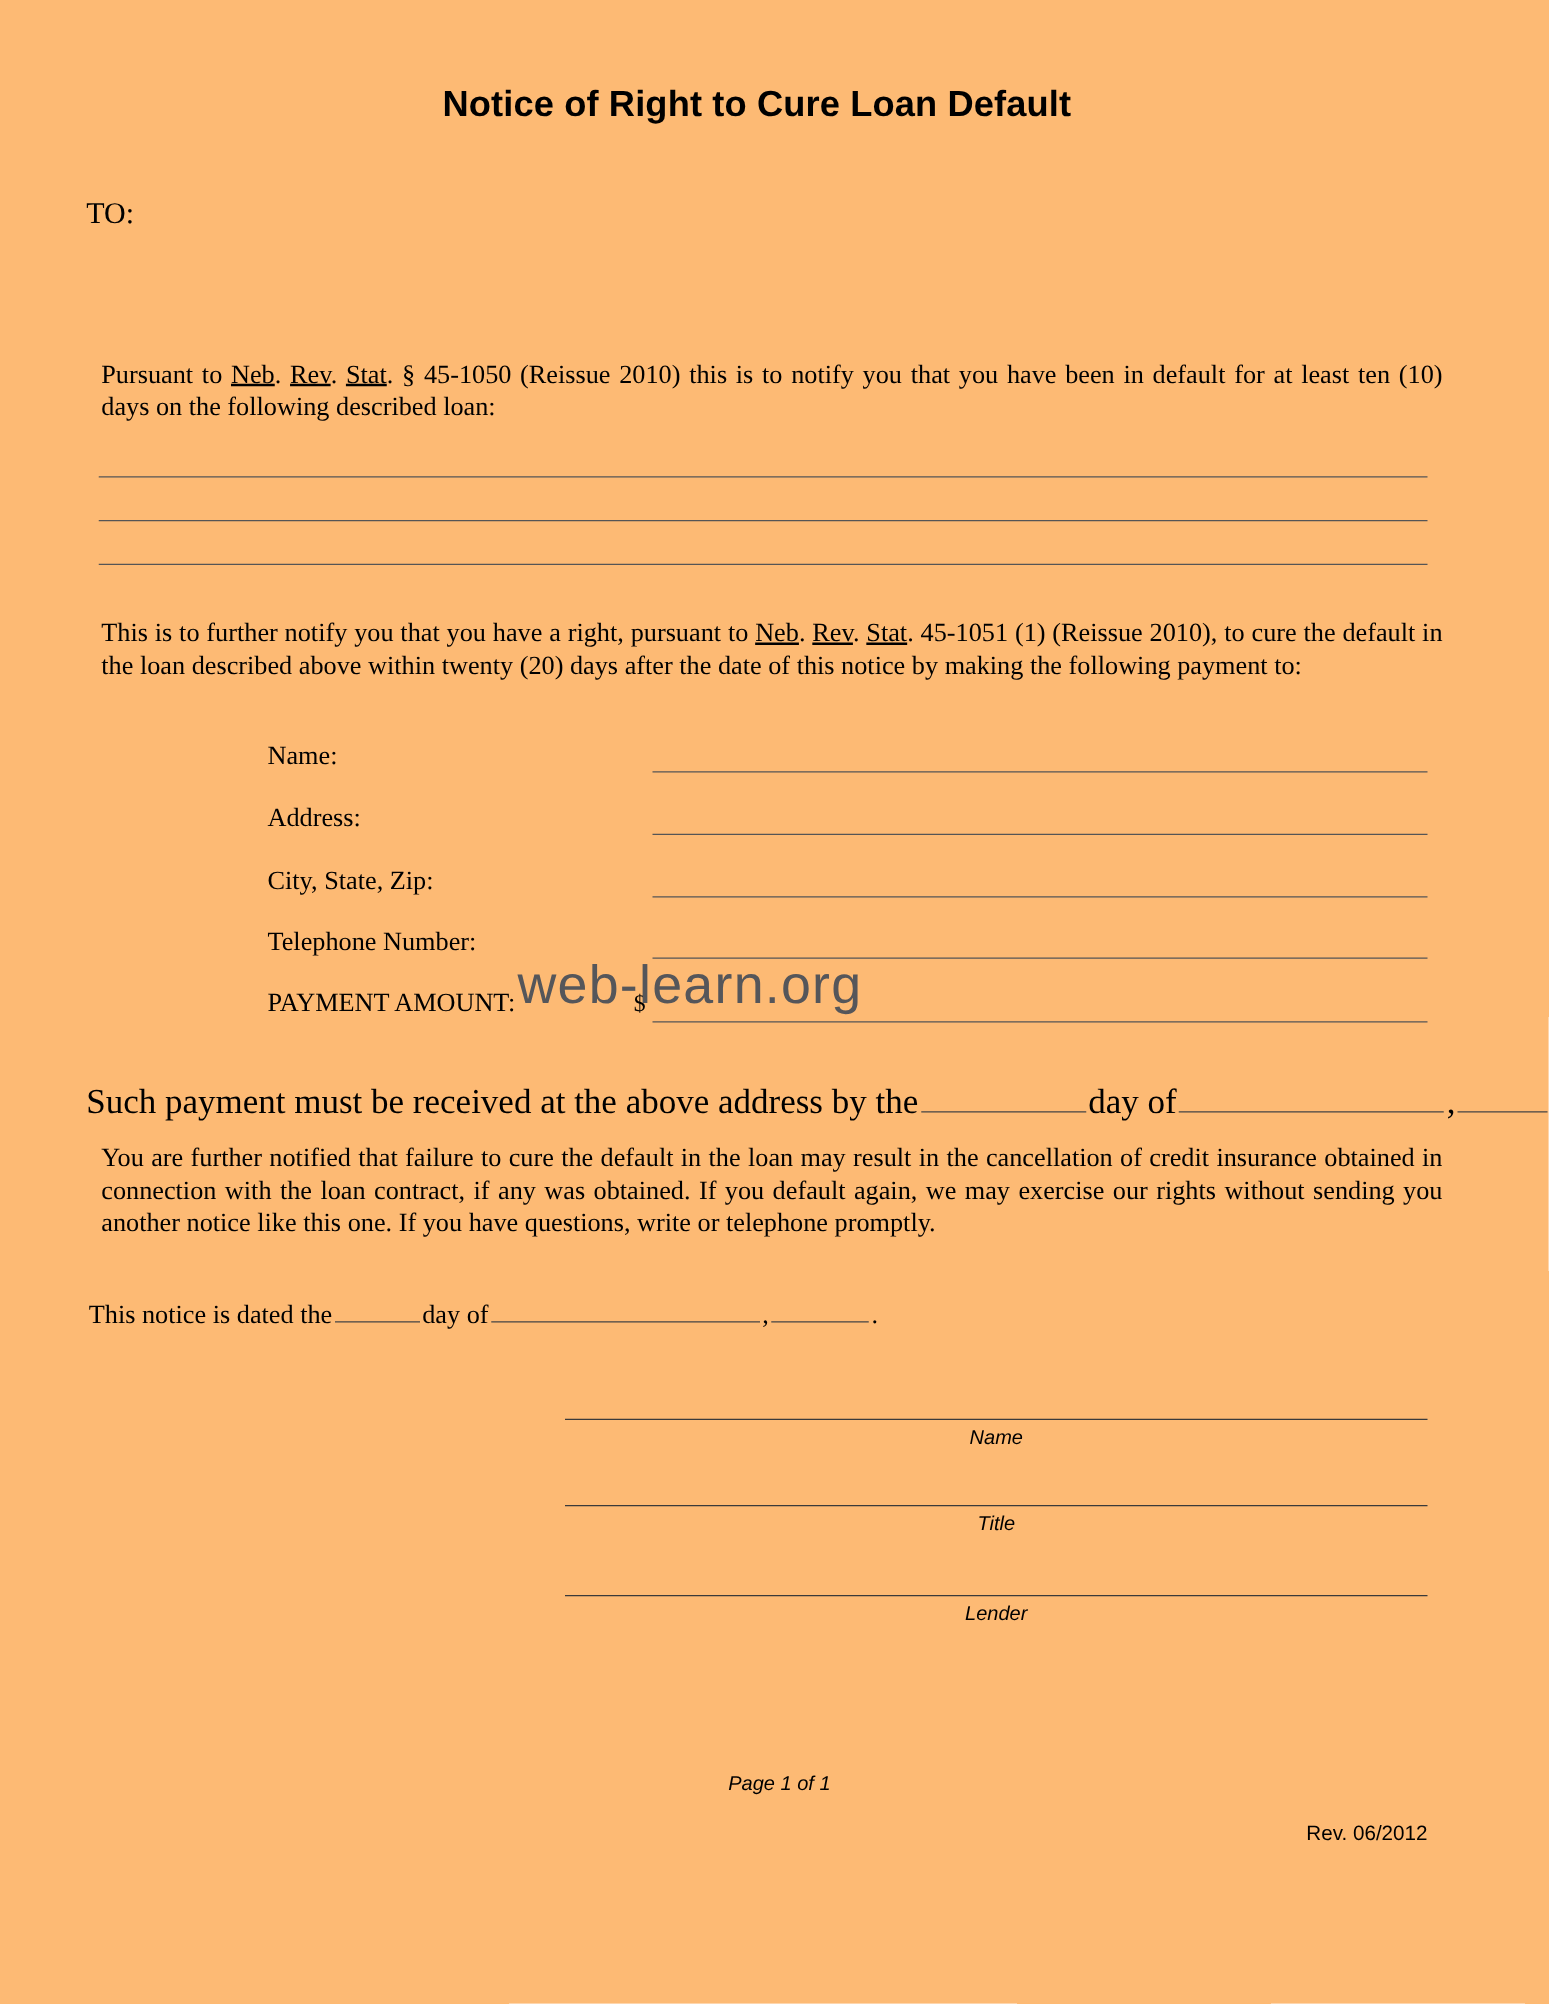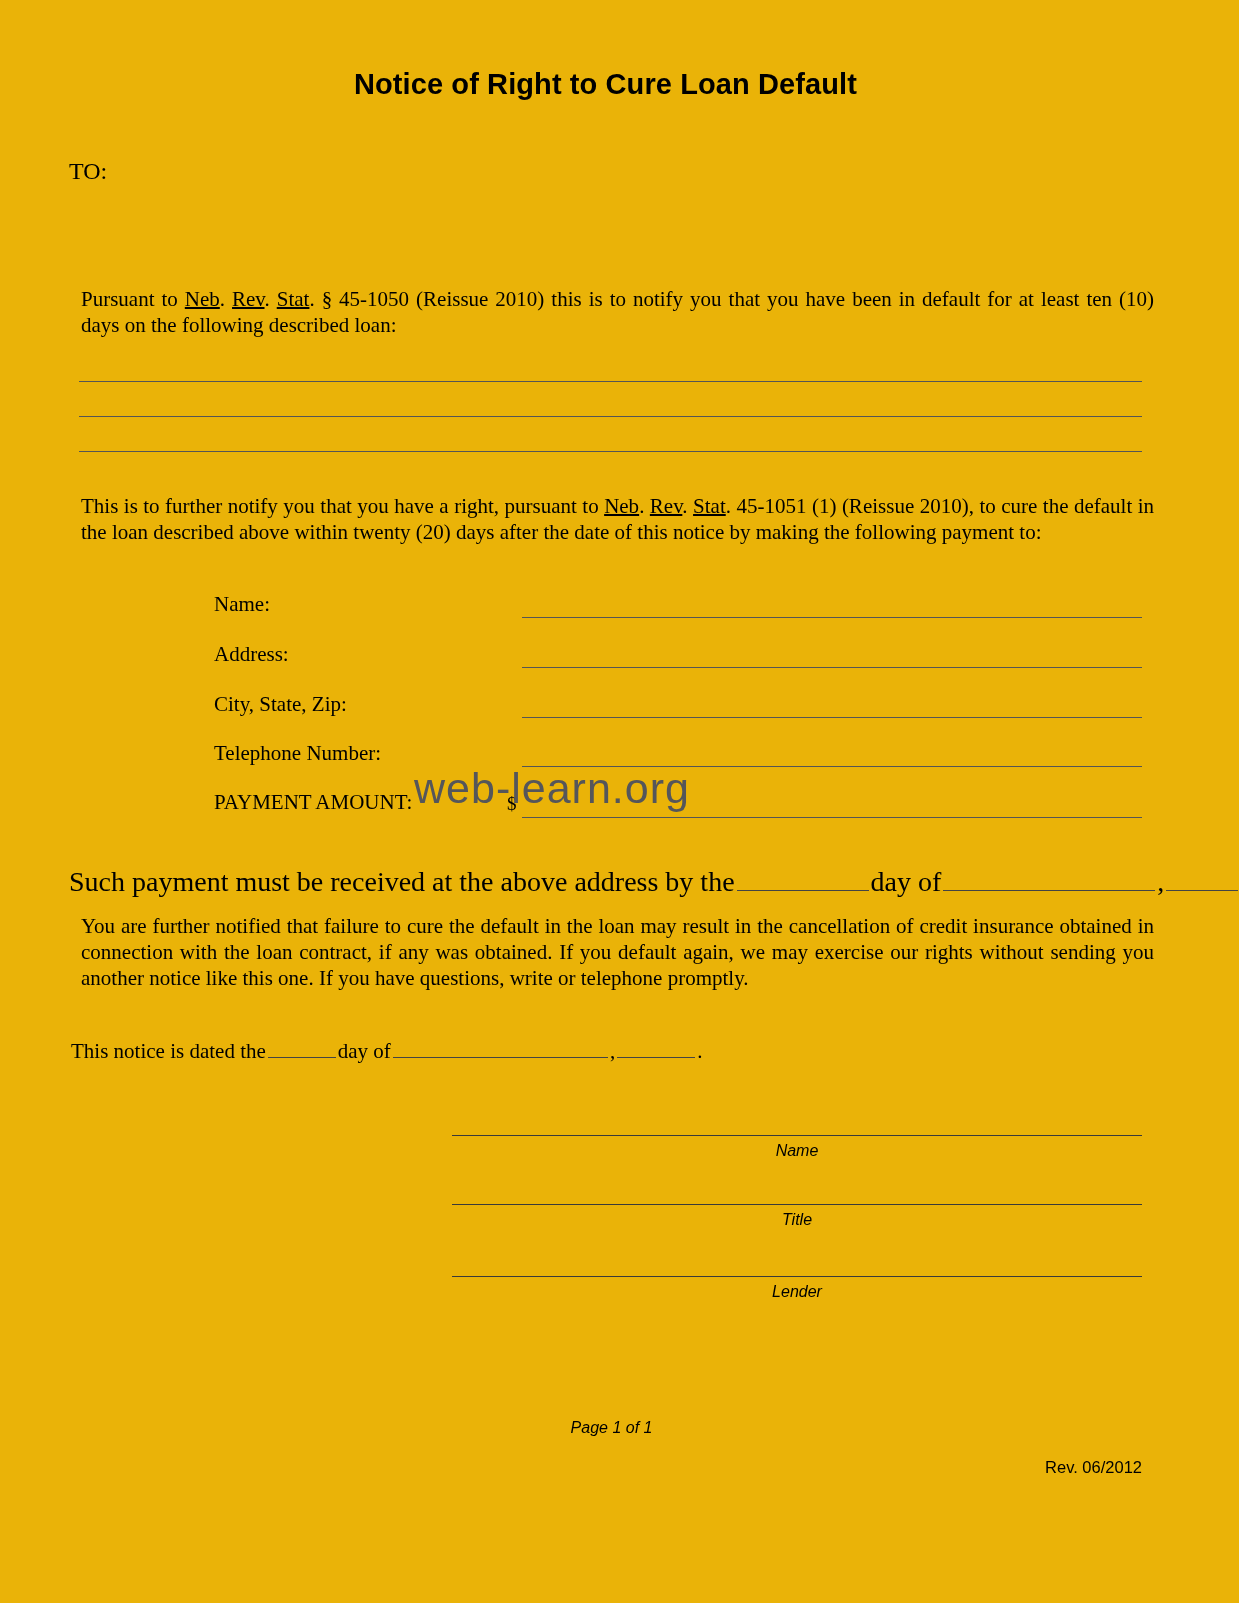--- a/index.html
+++ b/index.html
@@ -10,21 +10,21 @@
   }
   body {
     font-family: "Liberation Serif", serif;
     color: #000000;
   }
   .page {
     position: relative;
     width: 1239px;
     height: 1603px;
     margin: 0 auto;
-    background: #eab308;
+    background: #fdba74;
     overflow: hidden;
   }
   .sheet {
     position: absolute;
     left: 69px;
     top: 0;
     width: 1073px;
     height: 1603px;
   }
 
@@ -193,21 +193,21 @@
     position: absolute;
     left: 0;
     top: 1320px;
     font-family: "Liberation Sans", sans-serif;
     font-size: 16.5px;
     line-height: 21px;
     color: #000;
   }
   .page-of {
     position: absolute;
-    left: 6px;
+    left: 18px;
     top: 1419px;
     width: 1073px;
     text-align: center;
     font-family: "Liberation Sans", sans-serif;
     font-style: italic;
     font-size: 16px;
   }
   .rev {
     position: absolute;
     right: 0;

